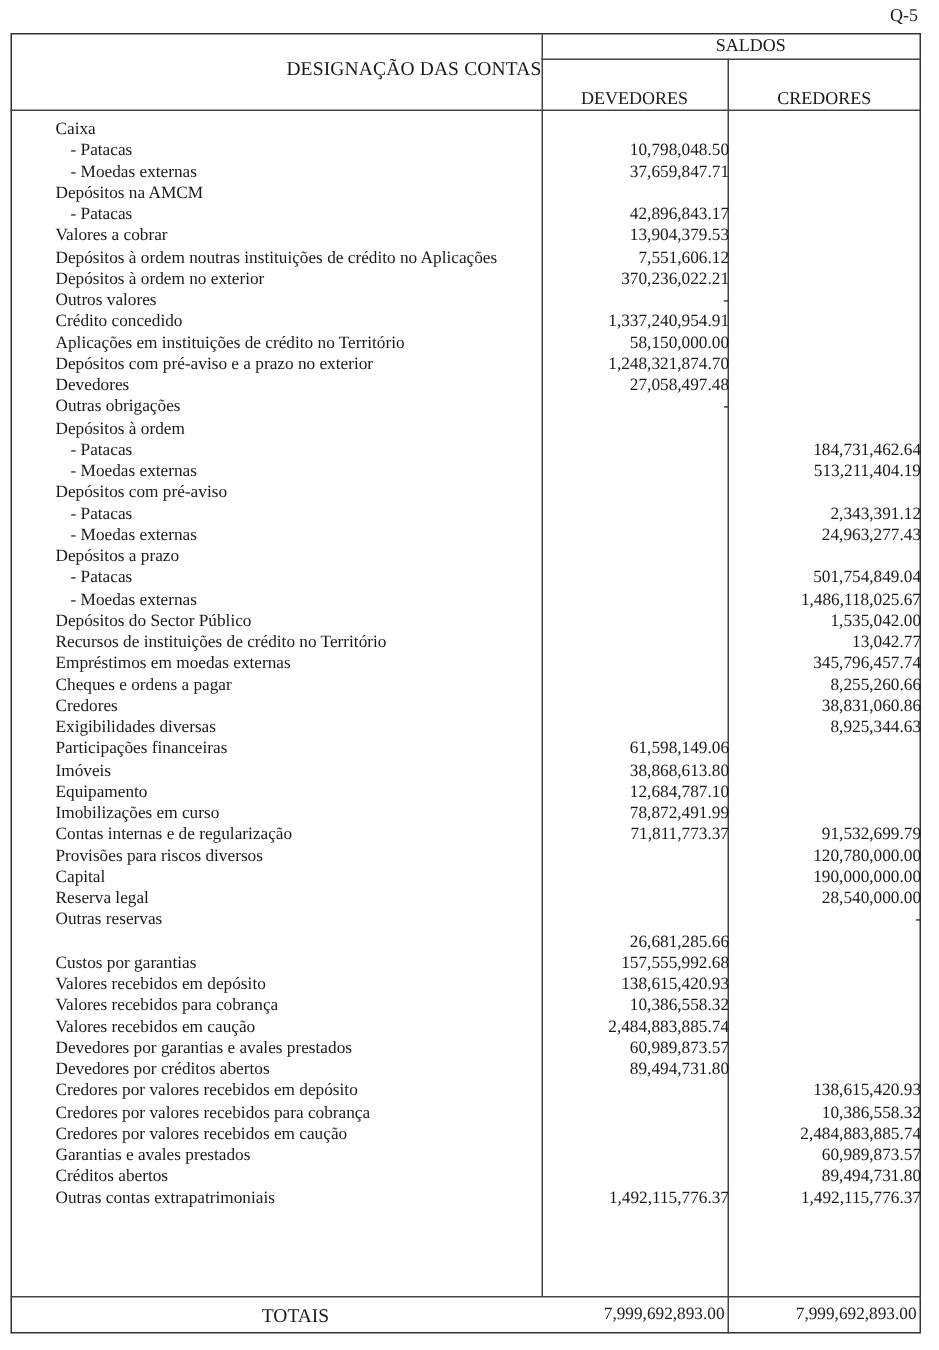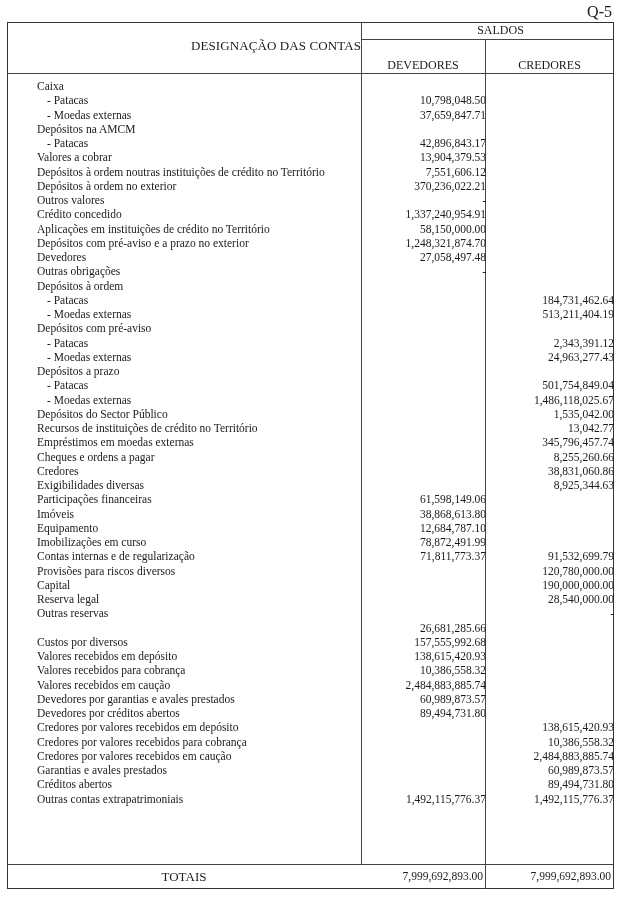--- a/index.html
+++ b/index.html
@@ -3,21 +3,21 @@
 <meta charset="utf-8">
 <style>
   html, body { margin: 0; padding: 0; background: #ffffff; }
   body {
     width: 626px; height: 900px; position: relative; overflow: hidden;
     font-family: "Liberation Serif", "DejaVu Serif", serif;
     color: #1a1a1a;
   }
   .page-id {
     position: absolute; top: 3px; right: 14px;
-    font-size: 16px;
+    font-size: 12px;
     margin-left: 20px;
   }
   .frame {
     position: absolute; left: 7px; top: 22px; width: 607px; height: 867px;
     border: 1.5px solid #333; box-sizing: border-box;
   }
   .vline { position: absolute; width: 0; border-left: 1px solid #444; }
   .hline { position: absolute; height: 0; border-top: 1px solid #444; }
   .hdr-main {
     position: absolute; left: 7px; width: 354px; top: 38px;
@@ -39,21 +39,21 @@
   .row {
     position: relative; height: 14.25px; font-size: 11.5px; line-height: 14.25px;
     white-space: nowrap;
   }
   .row .lbl { position: absolute; left: 21px; }
   .row.sub .lbl { left: 31px; }
   .row .dev { position: absolute; right: 143px; text-align: right; }
   .row .cred { position: absolute; right: 15px; text-align: right; }
   .totals-lbl {
     position: absolute; left: 7px; width: 354px; top: 869px;
-    text-align: center; font-size: 13px;
+    text-align: center; font-size: 13px; padding-left: 13px;
   }
   .totals-dev {
     position: absolute; right: 143px; top: 870px; font-size: 11.5px;
   }
   .totals-cred {
     position: absolute; right: 15px; top: 870px; font-size: 11.5px;
   }
 </style>
 </head>
 <body>
@@ -99,21 +99,21 @@
       <span class="lbl">- Patacas</span>
       <span class="dev">42,896,843.17</span>
       <span class="cred"></span>
     </div>
     <div class="row">
       <span class="lbl">Valores a cobrar</span>
       <span class="dev">13,904,379.53</span>
       <span class="cred"></span>
     </div>
     <div class="row">
-      <span class="lbl">Depósitos à ordem noutras instituições de crédito no Território</span>
+      <span class="lbl">Depósitos à ordem noutras instituições de crédito no Aplicações</span>
       <span class="dev">7,551,606.12</span>
       <span class="cred"></span>
     </div>
     <div class="row">
       <span class="lbl">Depósitos à ordem no exterior</span>
       <span class="dev">370,236,022.21</span>
       <span class="cred"></span>
     </div>
     <div class="row">
       <span class="lbl">Outros valores</span>
@@ -263,21 +263,21 @@
     <div class="row">
       <span class="lbl">Outras reservas</span>
       <span class="dev"></span>
       <span class="cred">-</span>
     </div>
     <div class="row">
       <span class="dev">26,681,285.66</span>
       <span class="cred"></span>
     </div>
     <div class="row">
-      <span class="lbl">Custos por diversos</span>
+      <span class="lbl">Custos por garantias</span>
       <span class="dev">157,555,992.68</span>
       <span class="cred"></span>
     </div>
     <div class="row">
       <span class="lbl">Valores recebidos em depósito</span>
       <span class="dev">138,615,420.93</span>
       <span class="cred"></span>
     </div>
     <div class="row">
       <span class="lbl">Valores recebidos para cobrança</span>

